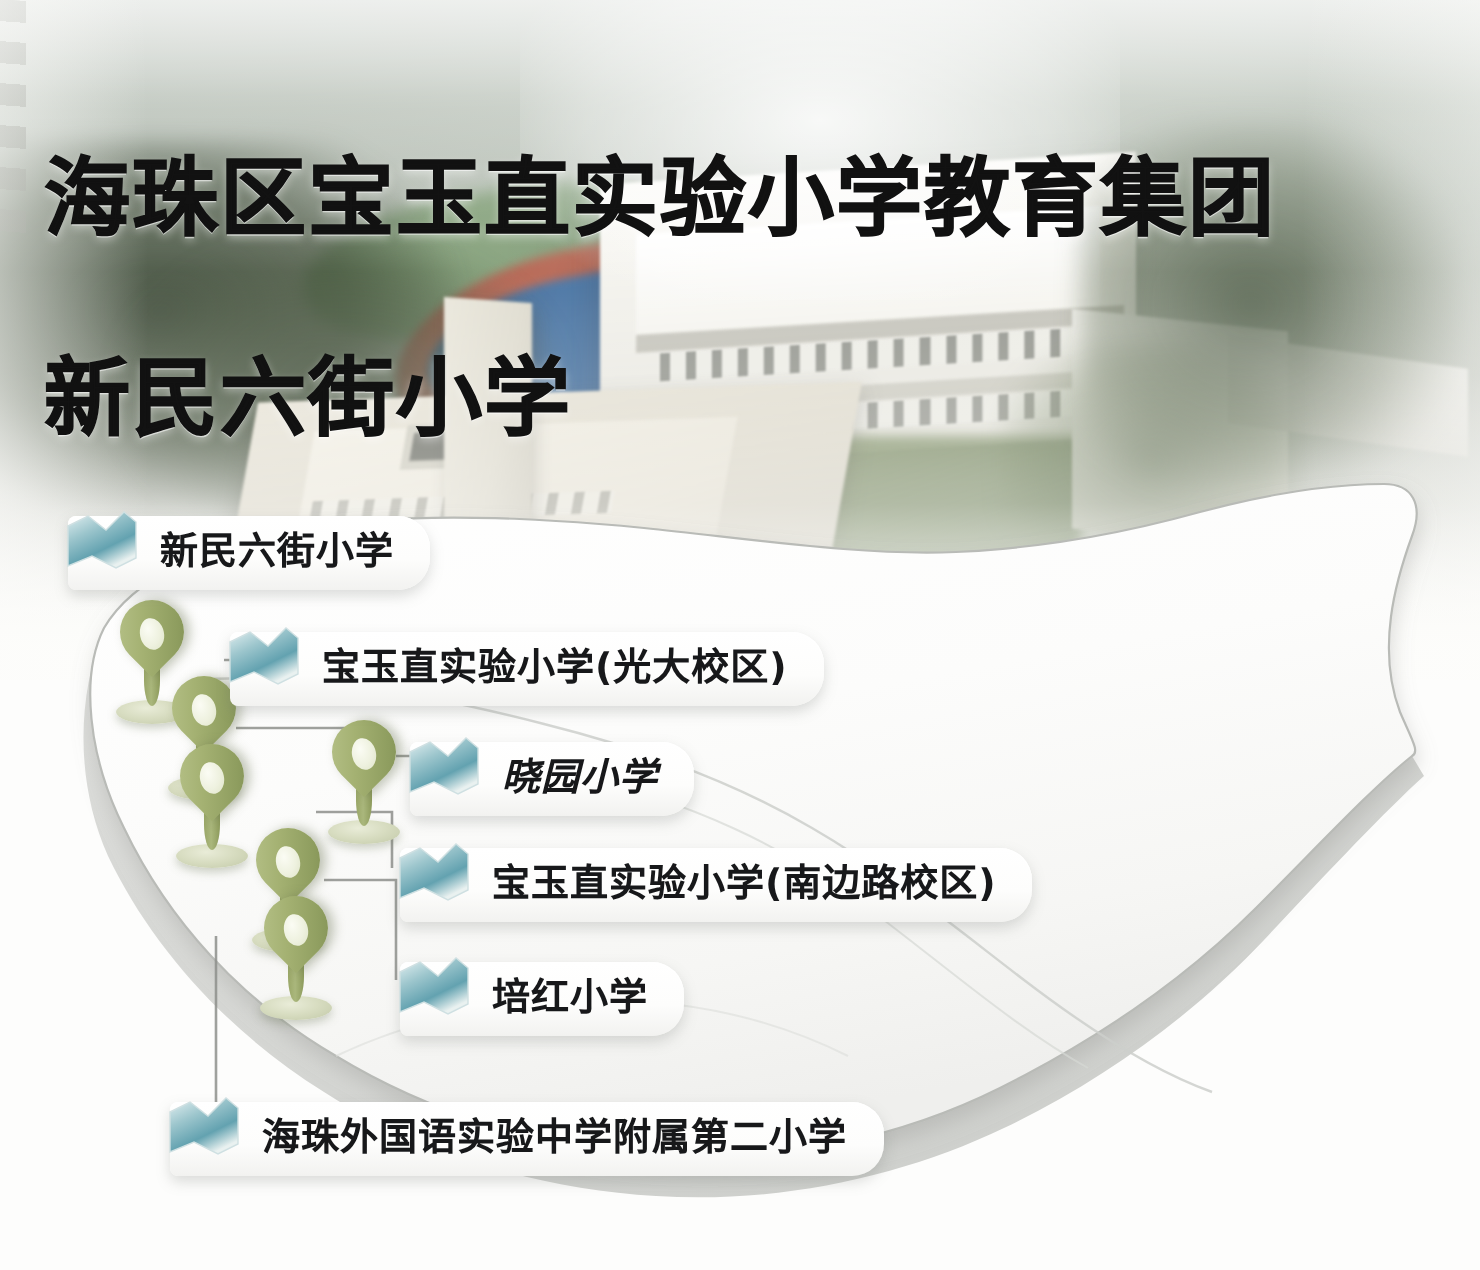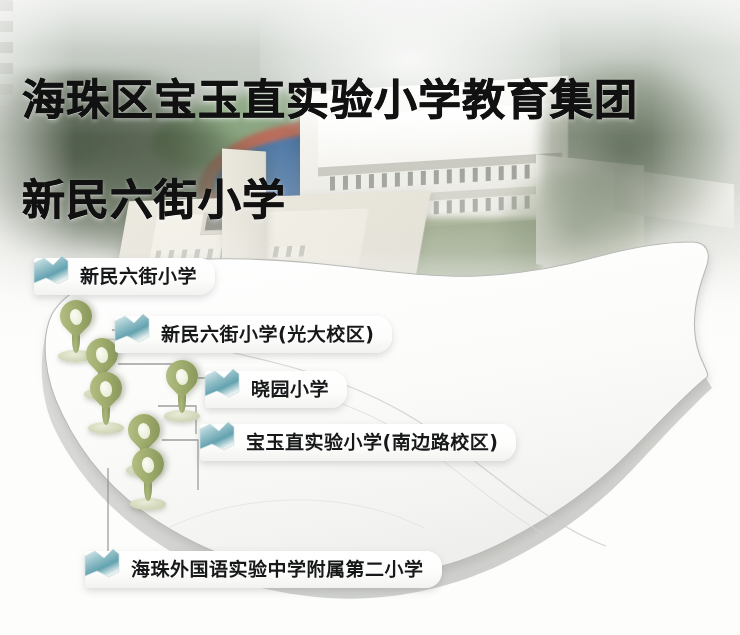--- a/index.html
+++ b/index.html
@@ -301,21 +301,21 @@
     position: absolute;
     left: -6px;
     top: -6px;
     width: 46px;
     height: 40px;
   }
 
   
   .lbl-1 { left: 34px;  top: 258px; text-align: center; }
   .lbl-2 { left: 115px; top: 316px; }
-  .lbl-3 { left: 205px; top: 371px; }
+  .lbl-3 { left: 205px; top: 371px; font-style: italic; }
   .lbl-4 { left: 200px; top: 424px; text-align: center; }
   .lbl-5 { left: 200px; top: 481px; }
   .lbl-6 { left: 85px;  top: 551px; }
 </style>
 </head>
 <body>
 
 <div id="stage">
 
   <div class="photo">
@@ -467,21 +467,21 @@
       <defs>
         <linearGradient id="fg2" x1="0" y1="0" x2="0.6" y2="1">
           <stop offset="0%" stop-color="#e8f3f4"></stop>
           <stop offset="38%" stop-color="#9dc6cd"></stop>
           <stop offset="72%" stop-color="#63a2b0"></stop>
           <stop offset="100%" stop-color="#e9f1f0"></stop>
         </linearGradient>
       </defs>
       <path d="M6,11 L16,6 L25,13 L34,4 L40,9 L40,27 L30,32 L18,26 L6,31 Z" fill="url(#fg2)" stroke="#cfe0e2" stroke-width="0.7"></path>
     </svg>
-    <span class="text">新民六街小学(光大校区)</span>
+    <span class="text">宝玉直实验小学(光大校区)</span>
   </div>
 
   <div class="label lbl-3">
     <svg class="flag" viewBox="0 0 46 40">
       <defs>
         <linearGradient id="fg3" x1="0" y1="0" x2="0.6" y2="1">
           <stop offset="0%" stop-color="#e8f3f4"></stop>
           <stop offset="38%" stop-color="#9dc6cd"></stop>
           <stop offset="72%" stop-color="#63a2b0"></stop>
           <stop offset="100%" stop-color="#e9f1f0"></stop>
@@ -500,20 +500,34 @@
           <stop offset="38%" stop-color="#9dc6cd"></stop>
           <stop offset="72%" stop-color="#63a2b0"></stop>
           <stop offset="100%" stop-color="#e9f1f0"></stop>
         </linearGradient>
       </defs>
       <path d="M6,11 L16,6 L25,13 L34,4 L40,9 L40,27 L30,32 L18,26 L6,31 Z" fill="url(#fg4)" stroke="#cfe0e2" stroke-width="0.7"></path>
     </svg>
     <span class="text">宝玉直实验小学(南边路校区)</span>
   </div>
 
+  <div class="label lbl-5">
+    <svg class="flag" viewBox="0 0 46 40">
+      <defs>
+        <linearGradient id="fg5" x1="0" y1="0" x2="0.6" y2="1">
+          <stop offset="0%" stop-color="#e8f3f4"></stop>
+          <stop offset="38%" stop-color="#9dc6cd"></stop>
+          <stop offset="72%" stop-color="#63a2b0"></stop>
+          <stop offset="100%" stop-color="#e9f1f0"></stop>
+        </linearGradient>
+      </defs>
+      <path d="M6,11 L16,6 L25,13 L34,4 L40,9 L40,27 L30,32 L18,26 L6,31 Z" fill="url(#fg5)" stroke="#cfe0e2" stroke-width="0.7"></path>
+    </svg>
+    <span class="text">培红小学</span>
+  </div>
 
   <div class="label lbl-6">
     <svg class="flag" viewBox="0 0 46 40">
       <defs>
         <linearGradient id="fg6" x1="0" y1="0" x2="0.6" y2="1">
           <stop offset="0%" stop-color="#e8f3f4"></stop>
           <stop offset="38%" stop-color="#9dc6cd"></stop>
           <stop offset="72%" stop-color="#63a2b0"></stop>
           <stop offset="100%" stop-color="#e9f1f0"></stop>
         </linearGradient>

